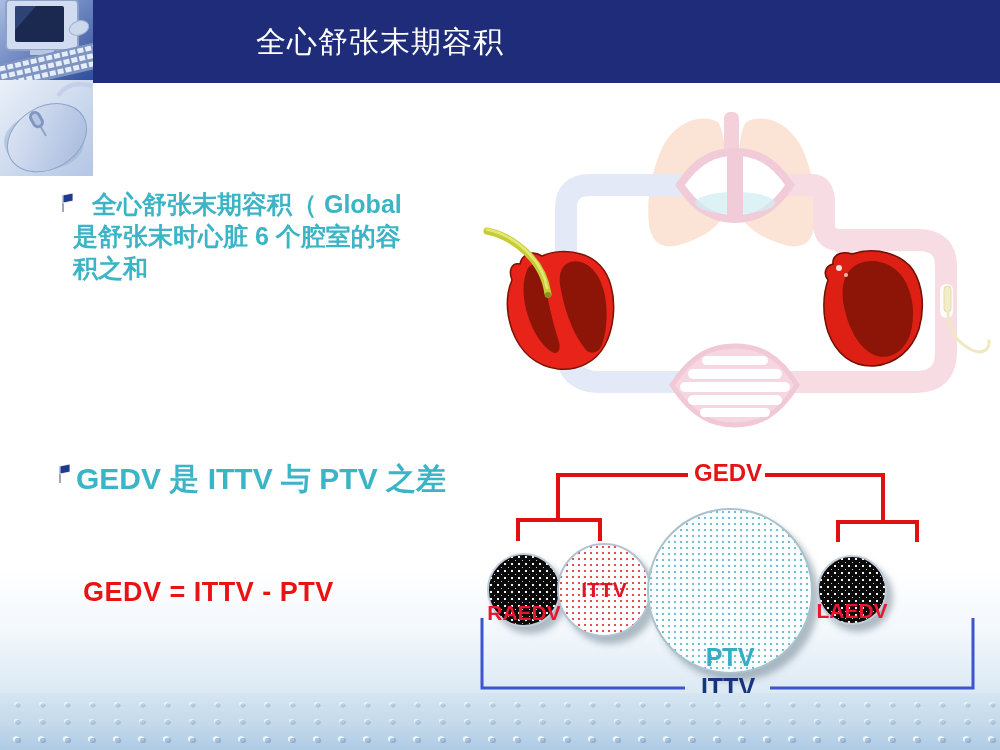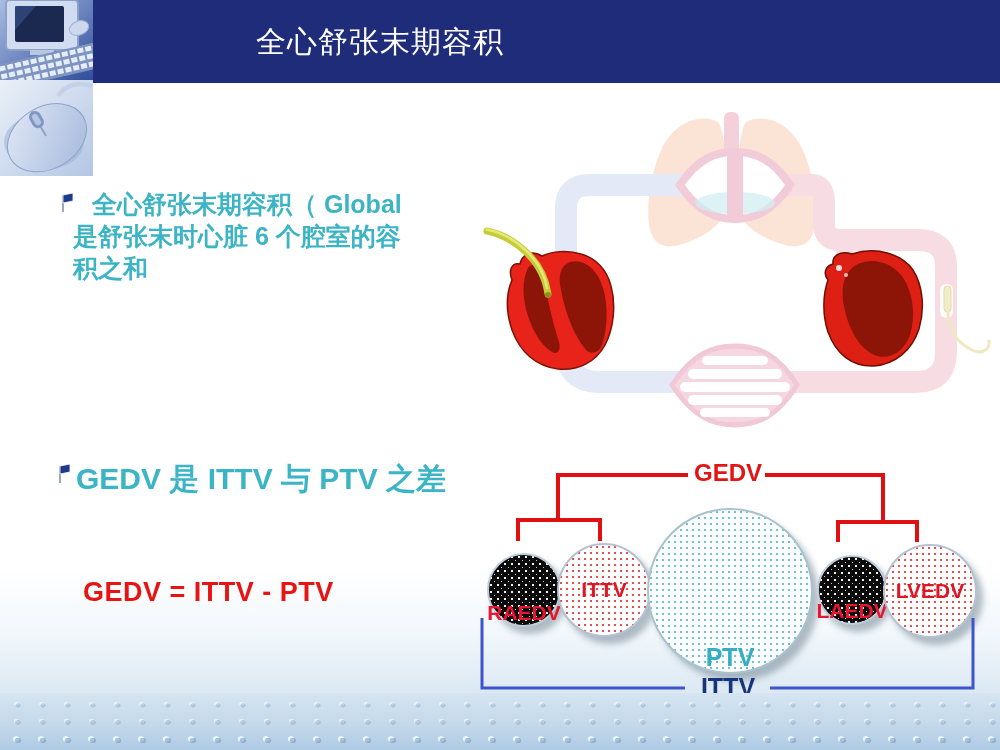--- a/index.html
+++ b/index.html
@@ -208,23 +208,20 @@
     </div>
   <div class="circle c-red rvedv">
       <span>ITTV</span>
     </div>
   <div class="circle c-teal ptv">
       <span>PTV</span>
     </div>
   <div class="circle c-black laedv">
       <span>LAEDV</span>
     </div>
-  <div class="circle c-red lvedv">
-      <span>LVEDV</span>
-    </div>
 
   <svg class="brackets" viewBox="0 0 530 250">
     <path d="M 88 25 H 218 M 295 25 H 413 M 88 23 V 70 M 413 23 V 72 M 48 91 V 70 H 130 V 91 M 368 92 V 72 H 447 V 92" fill="none" stroke="#e01010" stroke-width="4"></path>
     <path d="M 12 168 V 238 H 215 M 300 238 H 503 V 168" fill="none" stroke="#3c55cd" stroke-width="3"></path>
   </svg>
   <div class="gedv-label">GEDV</div>
   <div class="ittv-label">ITTV</div>
 
   <div class="footer">
     <div class="dots r1"></div>

